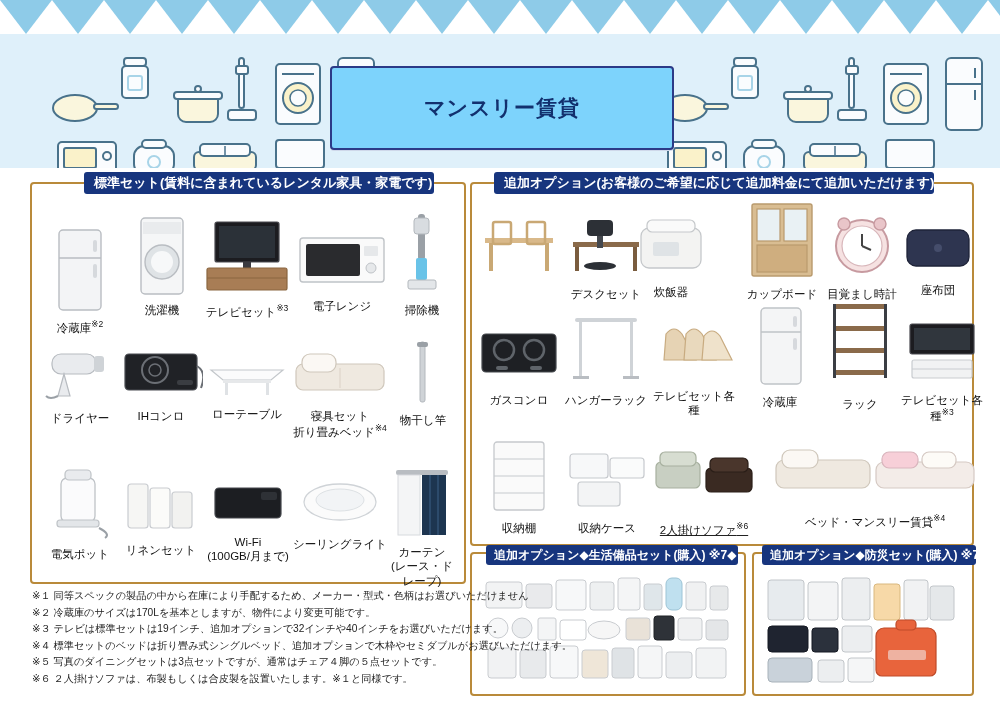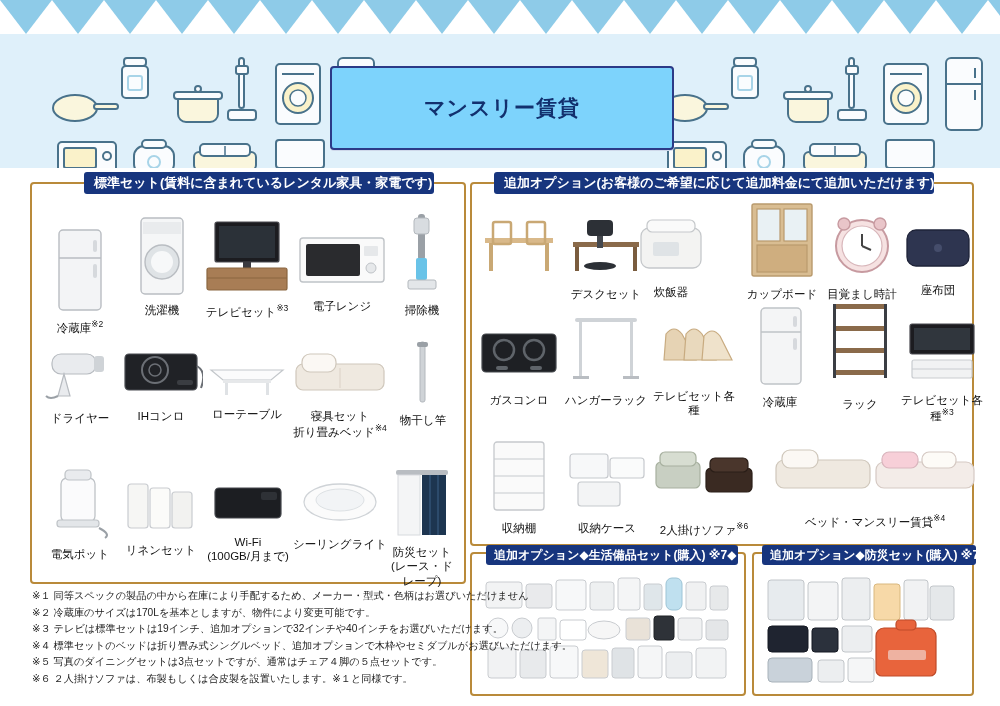--- a/index.html
+++ b/index.html
@@ -338,21 +338,21 @@
   <div class="cap"><span>シーリングライト</span></div>
 </div>
 <div class="cell" style="left:386px;top:464px;width:72px;">
   <svg width="64" height="74" viewBox="0 0 64 74">
     <rect x="6" y="6" width="52" height="5" rx="2" fill="#b9bdc2"></rect>
     <rect x="8" y="11" width="22" height="60" fill="#f4f5f6" stroke="#d7dade" stroke-width="1"></rect>
     <rect x="32" y="11" width="24" height="60" fill="#1d3550"></rect>
     <line x1="40" y1="11" x2="40" y2="71" stroke="#2c4a6b" stroke-width="2"></line>
     <line x1="48" y1="11" x2="48" y2="71" stroke="#2c4a6b" stroke-width="2"></line>
   </svg>
-  <div class="cap"><span>防災セット
+  <div class="cap"><span>カーテン
 (レース・ドレープ)</span></div>
 </div>
 
 <div class="panel" style="left:470px;top:182px;width:500px;height:360px;"></div>
 <div class="panel-title" style="left:494px;top:172px;width:420px;">追加オプション(お客様のご希望に応じて追加料金にて追加いただけます)</div>
 
 <div class="cell" style="left:472px;top:204px;width:94px;">
   <svg width="88" height="76" viewBox="0 0 88 76">
     <rect x="10" y="34" width="68" height="5" fill="#d9b98a"></rect>
     <rect x="14" y="39" width="4" height="28" fill="#c9a874"></rect>
@@ -476,21 +476,21 @@
   <div class="cap"><span>収納棚</span></div>
 </div>
 <div class="cell" style="left:560px;top:446px;width:94px;">
   <svg width="86" height="68" viewBox="0 0 86 68">
     <rect x="6" y="8" width="38" height="24" rx="3" fill="#f7f8f9" stroke="#c6c9cd" stroke-width="1.2"></rect>
     <rect x="46" y="12" width="34" height="20" rx="3" fill="#fafbfb" stroke="#c6c9cd" stroke-width="1.2"></rect>
     <rect x="14" y="36" width="42" height="24" rx="3" fill="#f3f4f5" stroke="#c6c9cd" stroke-width="1.2"></rect>
   </svg>
   <div class="cap"><span>収納ケース</span></div>
 </div>
-<div class="cell" style="left:650px;top:444px;width:108px;">
+<div class="cell" style="left:650px;top:444px;width:108px;text-decoration:underline;">
   <svg width="104" height="70" viewBox="0 0 104 70">
     <rect x="4" y="18" width="44" height="26" rx="5" fill="#c8cfc2" stroke="#a7b09f" stroke-width="1.2"></rect>
     <rect x="8" y="8" width="36" height="14" rx="5" fill="#d7ddd1" stroke="#a7b09f" stroke-width="1.2"></rect>
     <rect x="54" y="24" width="46" height="24" rx="5" fill="#3a2a22" stroke="#2a1e18" stroke-width="1.2"></rect>
     <rect x="58" y="14" width="38" height="14" rx="5" fill="#4a362c" stroke="#2a1e18" stroke-width="1.2"></rect>
   </svg>
   <div class="cap"><span>2人掛けソファ</span><sup>※6</sup></div>
 </div>
 <div class="cell" style="left:768px;top:440px;width:214px;">
   <svg width="206" height="66" viewBox="0 0 206 66">

